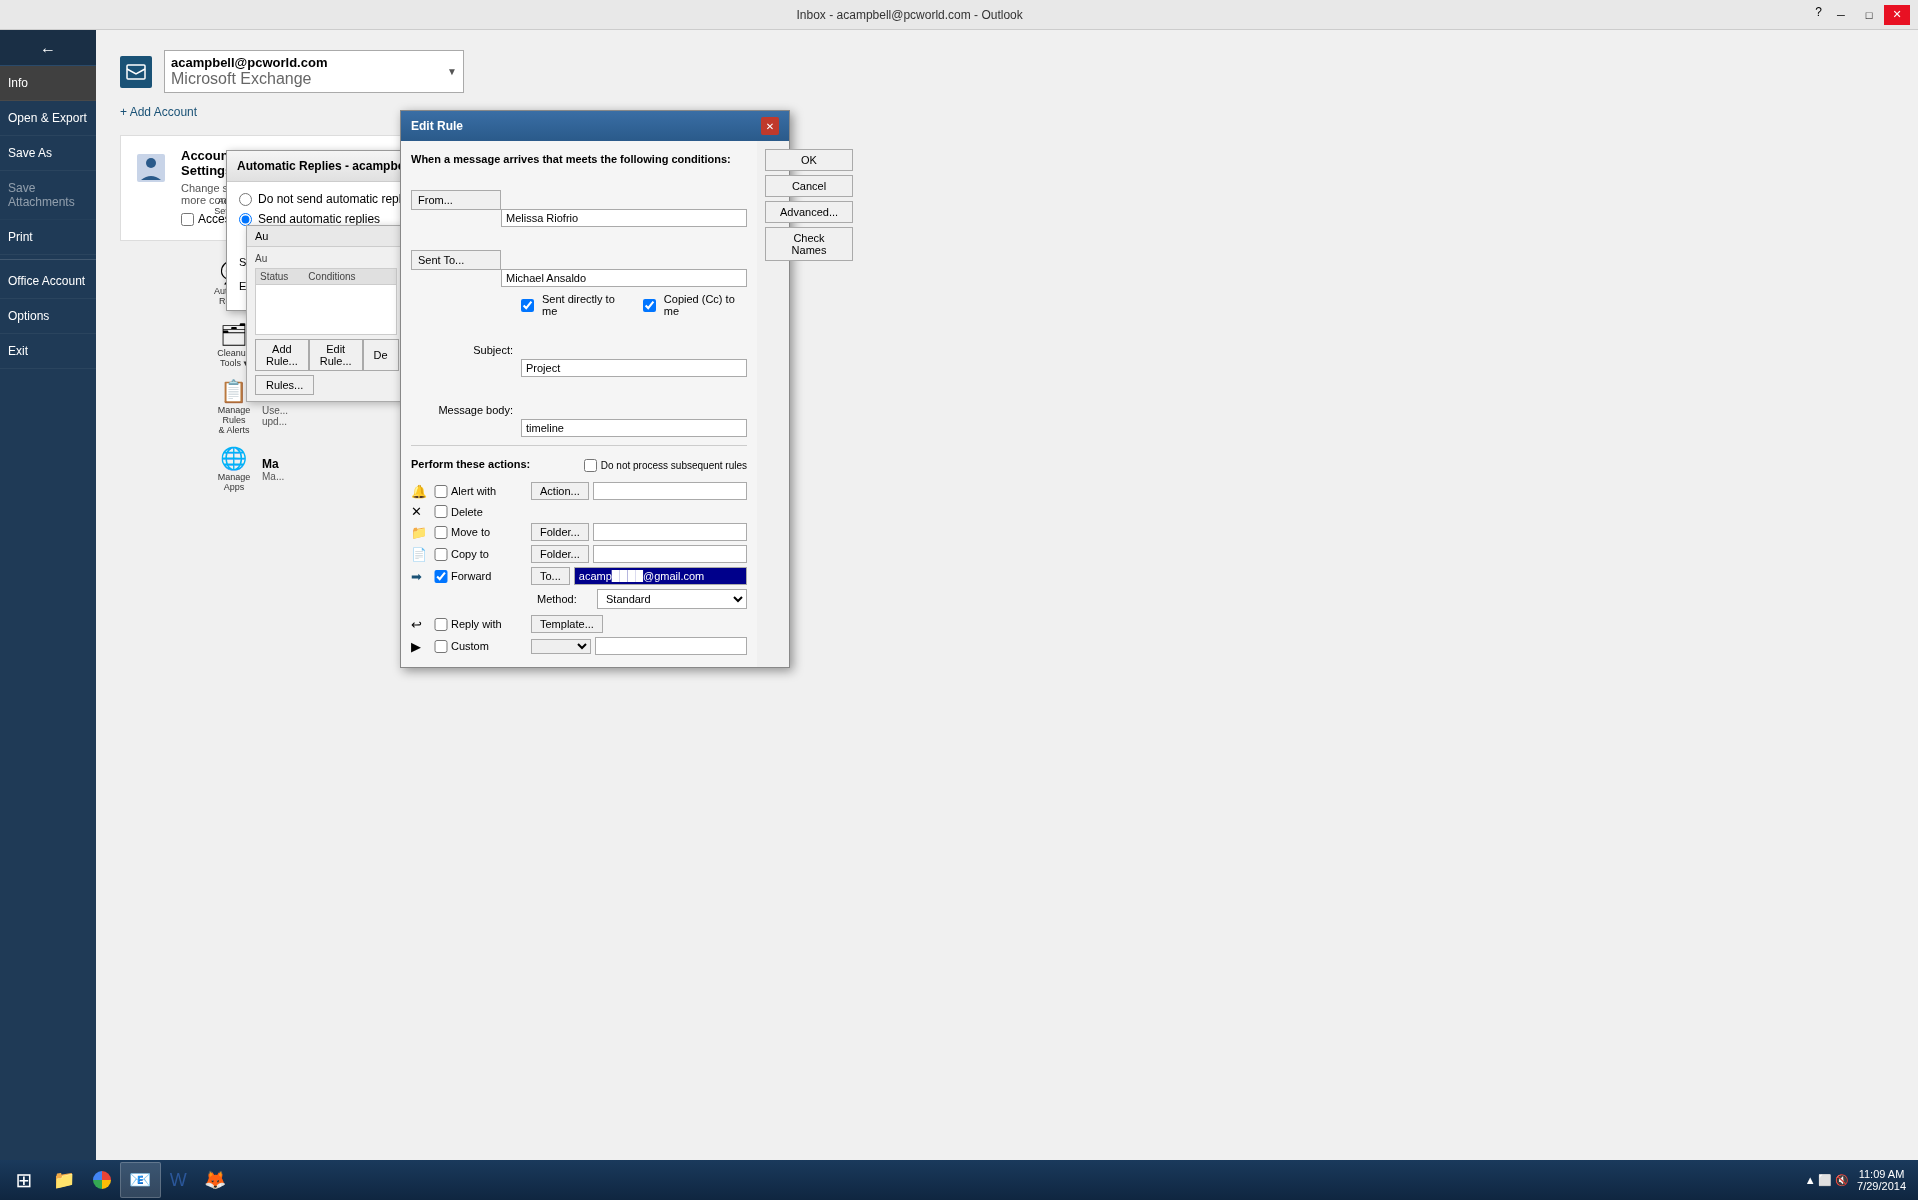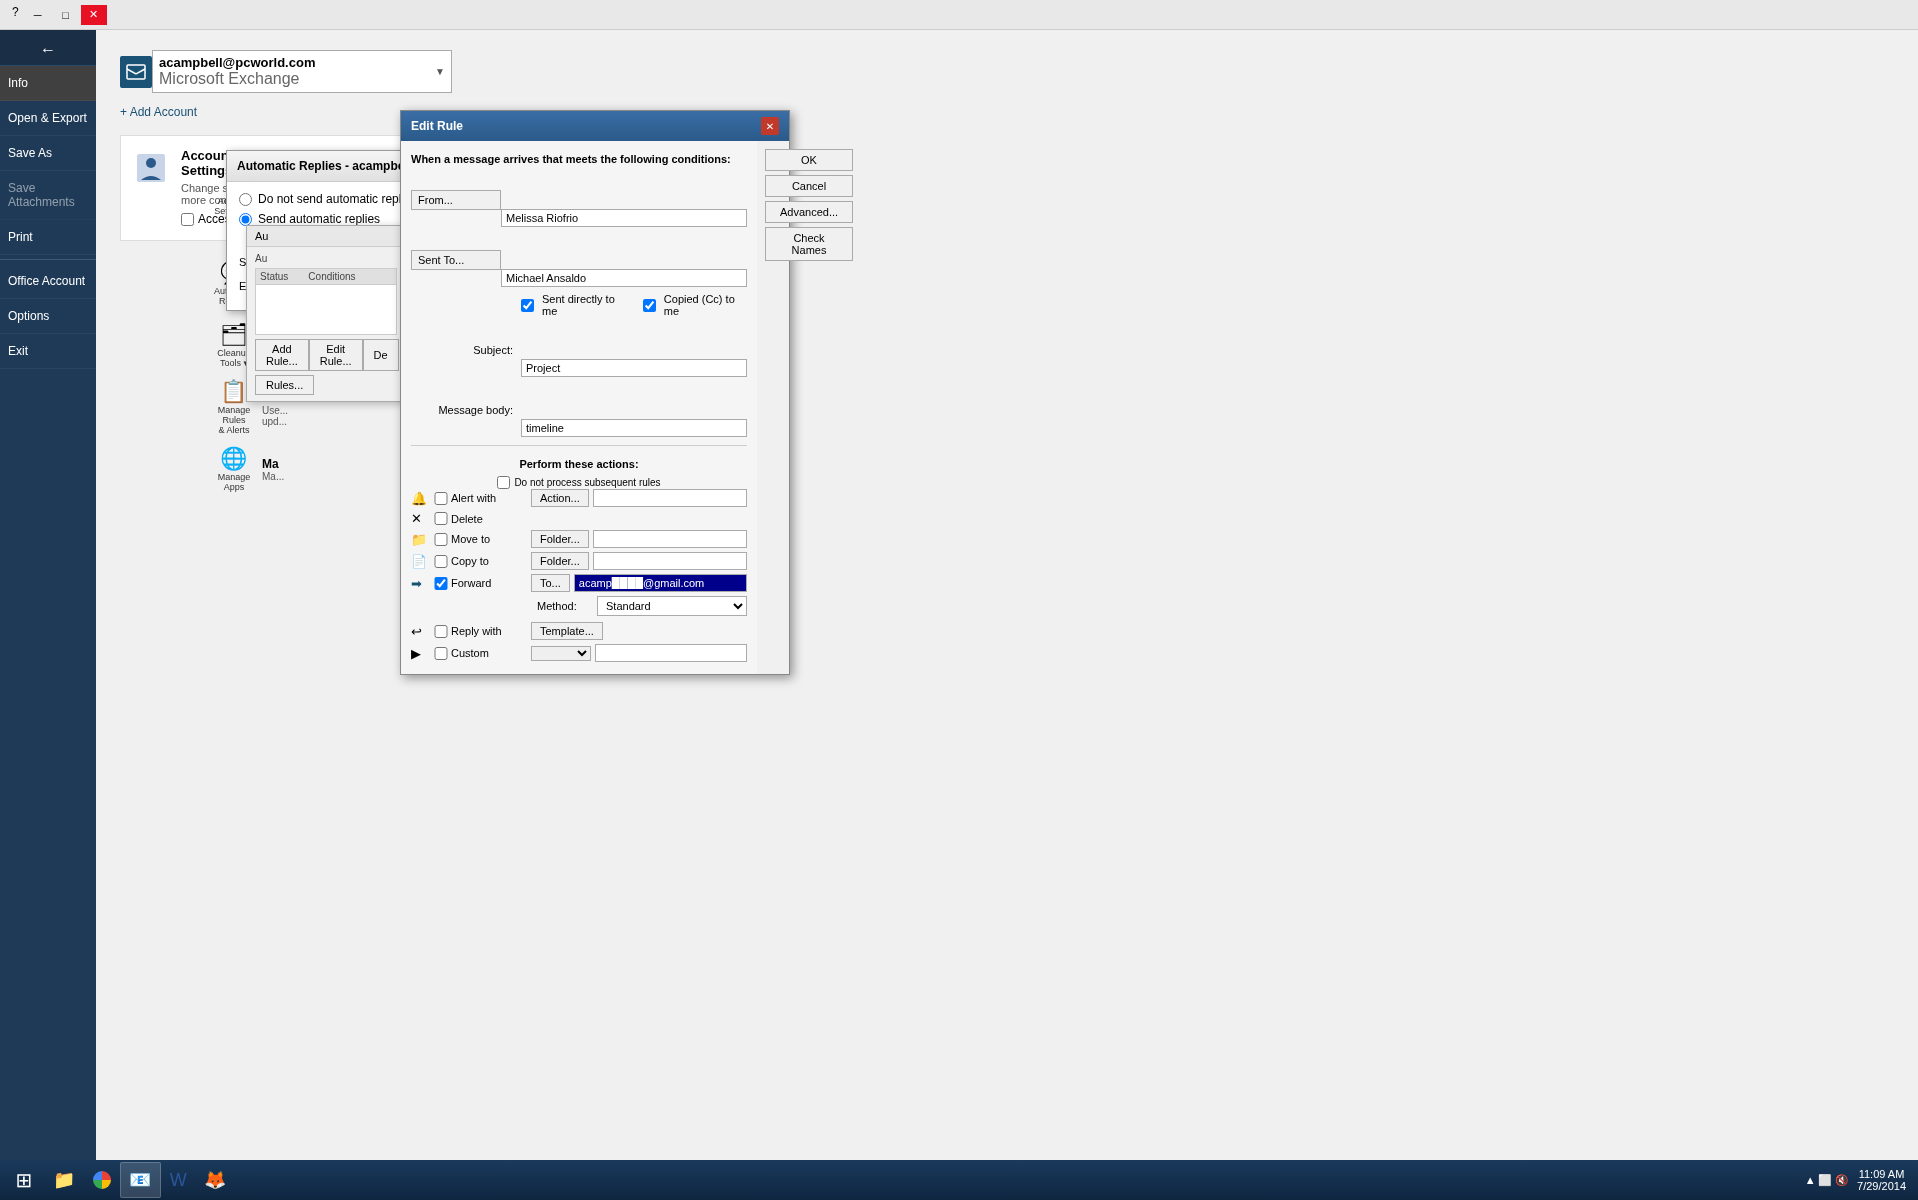--- a/index.html
+++ b/index.html
@@ -96,20 +96,21 @@
       border-bottom: 1px solid #ddd;
     }
     .content-area {
       padding: 20px 24px;
     }
 
     
     .account-dropdown-row {
       display: flex;
       align-items: center;
+      gap: 12px;
       margin-bottom: 12px;
     }
     .account-icon {
       width: 32px; height: 32px;
       background: #1a5276;
       display: flex; align-items: center; justify-content: center;
       color: white; font-size: 14px; border-radius: 2px;
     }
     .account-select-inner {
       display: flex; flex-direction: column;
@@ -402,20 +403,21 @@
       background: white;
       padding: 4px 6px;
       width: 300px;
       justify-content: space-between;
     }
   </style>
 </head>
 <body>
 
 <div class="title-bar">
+  <span class="title-bar-text">Inbox - acampbell@pcworld.com - Outlook</span>
   <div class="title-bar-controls">
 
     <span style="cursor:pointer;font-size:12px;padding:0 4px;">?</span>
     <button class="title-btn">─</button>
     <button class="title-btn">□</button>
     <button class="title-btn close">✕</button>
   </div>
 </div>
 
 <div class="sidebar" style="top:30px;">
@@ -652,21 +654,21 @@
         <input class="er-input" type="text" value="Project" style="">
       </div>
 
       <div class="er-row">
         <span class="er-label">Message body:</span>
         <input class="er-input" type="text" value="timeline" style="">
       </div>
 
       <div class="er-divider"></div>
 
-      <div style="display:flex;justify-content:space-between;align-items:center;flex-direction:column;">
+      <div style="display:flex;justify-content:space-between;align-items:center;margin-bottom:6px;">
         <span class="er-section-title">Perform these actions:</span>
         <div style="display:flex;align-items:center;gap:4px;">
           <input type="checkbox" style="">
           <span style="font-size:10px;">Do not process subsequent rules</span>
         </div>
       </div>
 
       <div class="er-action-row">
         <span class="er-action-icon">🔔</span>
         <input type="checkbox" class="er-action-check" style="">

